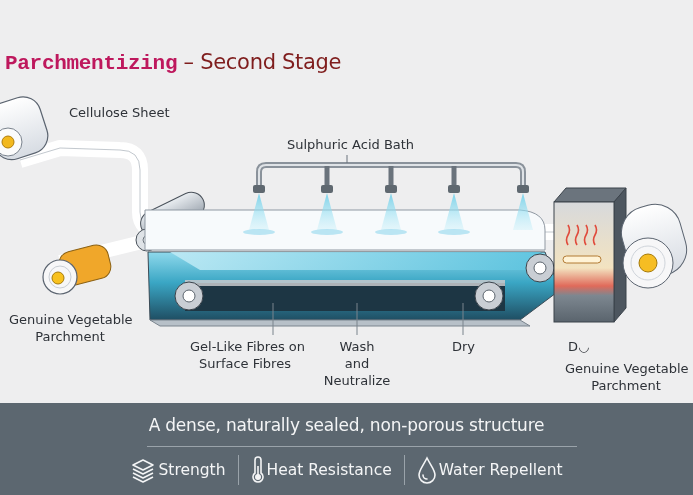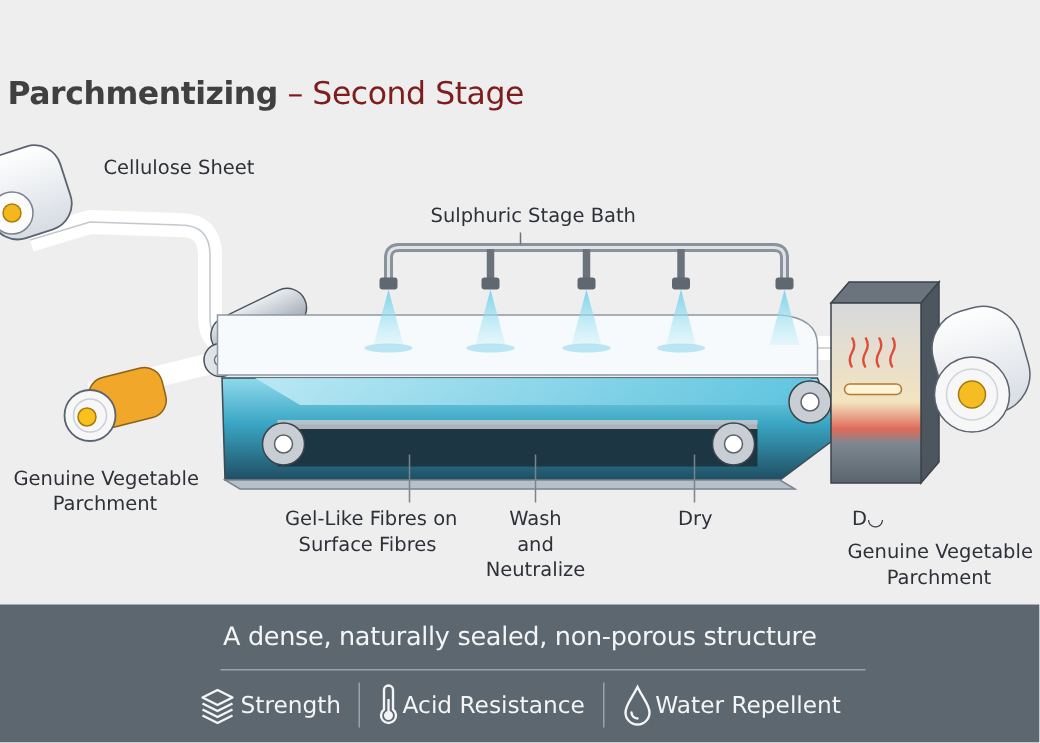--- a/index.html
+++ b/index.html
@@ -6,21 +6,21 @@
   body {
     width: 693px; height: 495px; overflow: hidden; position: relative;
     background: #eeeeef;
     font-family: "DejaVu Sans", "Liberation Sans", sans-serif;
     color: #2b2f36;
   }
   .title {
     position: absolute; left: 5px; top: 50px;
     font-size: 21px; letter-spacing: -0.3px; white-space: nowrap;
   }
-  .title .bold { font-weight: bold; color: #404040; }
+  .title .bold { font-weight: bold; color: #be185d; font-family: Liberation Mono, monospace; }
   .title .rest { color: #7f1d1d; }
   .lbl { position: absolute; font-size: 13px; color: #2e3238; text-align: center; line-height: 17px; white-space: nowrap; }
   svg.diagram { position: absolute; left: 0; top: 0; }
   .footer {
     position: absolute; left: 0; top: 403px; width: 693px; height: 92px;
     background: #5c6770;
   }
   .tagline {
     position: absolute; left: 0; width: 693px; top: 12px; text-align: center;
     color: #f4f5f6; font-size: 17px; letter-spacing: -0.2px;
@@ -167,21 +167,21 @@
 
   <g>
     <rect x="624" y="205" width="60" height="72" rx="26" fill="url(#rollG)" stroke="#5b6470" transform="rotate(-16 654 241)"></rect>
     <circle cx="648" cy="263" r="25" fill="#f7f7f8" stroke="#5b6470"></circle>
     <circle cx="648" cy="263" r="17" fill="none" stroke="#cfd4da"></circle>
     <circle cx="648" cy="263" r="9" fill="#f6bd23" stroke="#a57a0a"></circle>
   </g>
 </svg>
 
 <div class="lbl" style="left:69px; top:104px;">Cellulose Sheet</div>
-<div class="lbl" style="left:287px; top:136px;">Sulphuric Stage Bath</div>
+<div class="lbl" style="left:287px; top:136px;">Sulphuric Acid Bath</div>
 
 <div class="lbl" style="left:9px; top:311px; width:122px;">
   <div>Genuine Vegetable</div>
   <div>Parchment</div>
 </div>
 <div class="lbl" style="left:190px; top:338px; width:110px;">
   <div>Gel-Like Fibres on</div>
   <div>Surface Fibres</div>
 </div>
 <div class="lbl" style="left:320px; top:338px; width:74px;">
@@ -209,21 +209,21 @@
       </svg>
       <span>Strength</span>
     </div>
     <div class="vsep"></div>
     <div class="feature">
       <svg width="14" height="28" viewBox="0 0 14 28" fill="none" stroke="#f4f5f6" stroke-width="1.6">
         <path d="M4,4 a3,3 0 0 1 6,0 L10,17 a5,5 0 1 1 -6,0 Z"></path>
         <circle cx="7" cy="21" r="2.2" fill="#f4f5f6"></circle>
         <line x1="7" y1="10" x2="7" y2="19"></line>
       </svg>
-      <span>Acid Resistance</span>
+      <span>Heat Resistance</span>
     </div>
     <div class="vsep"></div>
     <div class="feature">
       <svg width="20" height="28" viewBox="0 0 20 28" fill="none" stroke="#f4f5f6" stroke-width="1.6">
         <path d="M10,2 C6,10 2,14 2,19 a8,8 0 0 0 16,0 C18,14 14,10 10,2 Z"></path>
         <path d="M6,19 a4,4 0 0 0 4,4" stroke-linecap="round"></path>
       </svg>
       <span>Water Repellent</span>
     </div>
   </div>

